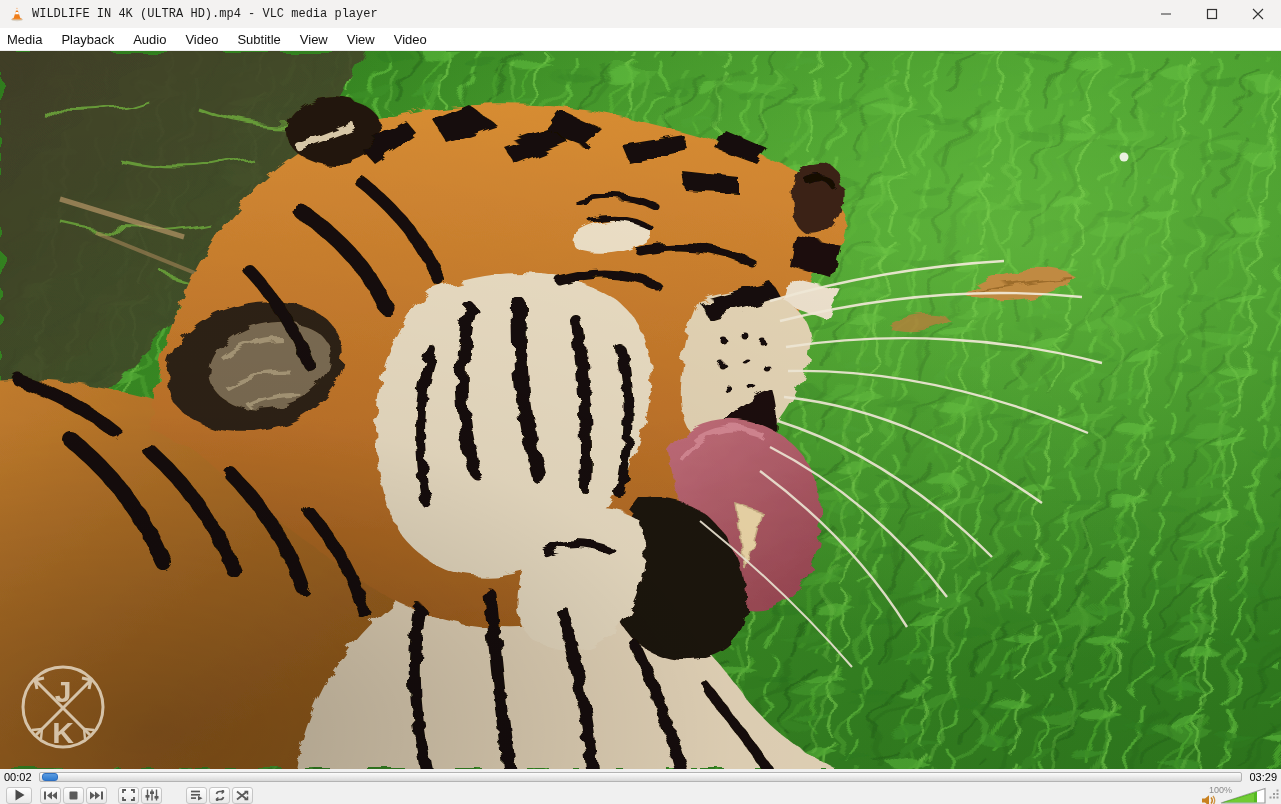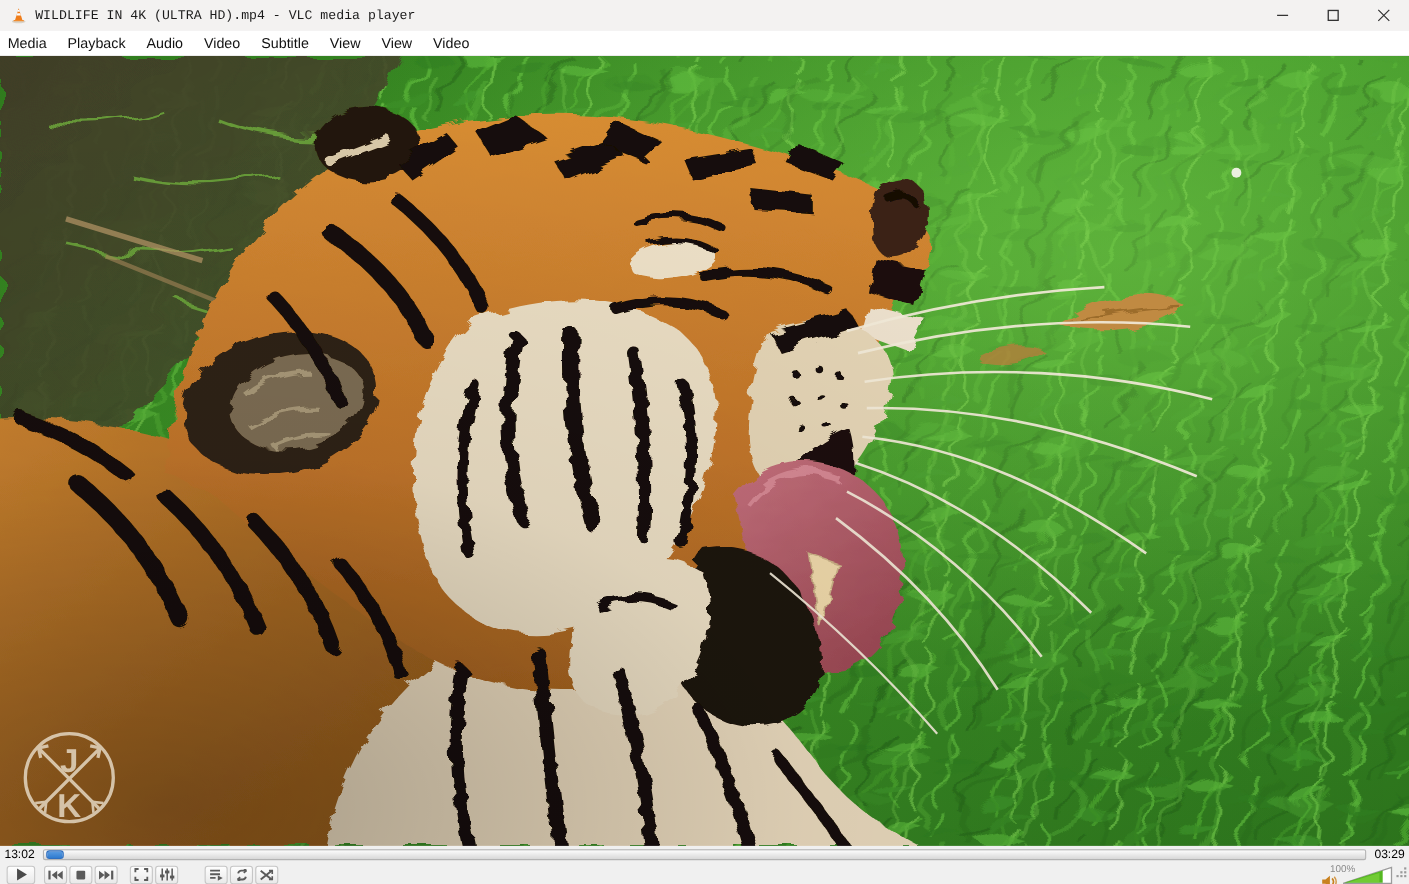--- a/index.html
+++ b/index.html
@@ -272,21 +272,21 @@
       <path d="M90,684 L36,630 M44,627 L35,629 L37,638"></path>
       <path d="M42,678 l-10,1 M42,678 l-1,10 M84,678 l10,1 M84,678 l1,10" stroke-width="2.4"></path>
       <text x="63" y="651" text-anchor="middle" font-family="Liberation Sans, sans-serif" font-size="30" font-weight="bold" fill="#e8dcc8" stroke="none">J</text>
       <text x="63" y="692" text-anchor="middle" font-family="Liberation Sans, sans-serif" font-size="30" font-weight="bold" fill="#e8dcc8" stroke="none">K</text>
     </g>
   </svg>
 </div>
 
 <div class="controls">
   <div class="seek-row">
-    <span class="time">13:02</span>
+    <span class="time">00:02</span>
     <div class="seek-track">
       <div class="seek-fill"></div>
     </div>
     <span class="time">03:29</span>
   </div>
 
   <div class="btn-row">
     <div class="ctl-btn play-btn">
       <svg width="11" height="12" viewBox="0 0 11 12">
         <path d="M1.5,0.5 L10.5,6 L1.5,11.5 Z" fill="#4a4a4a"></path>

